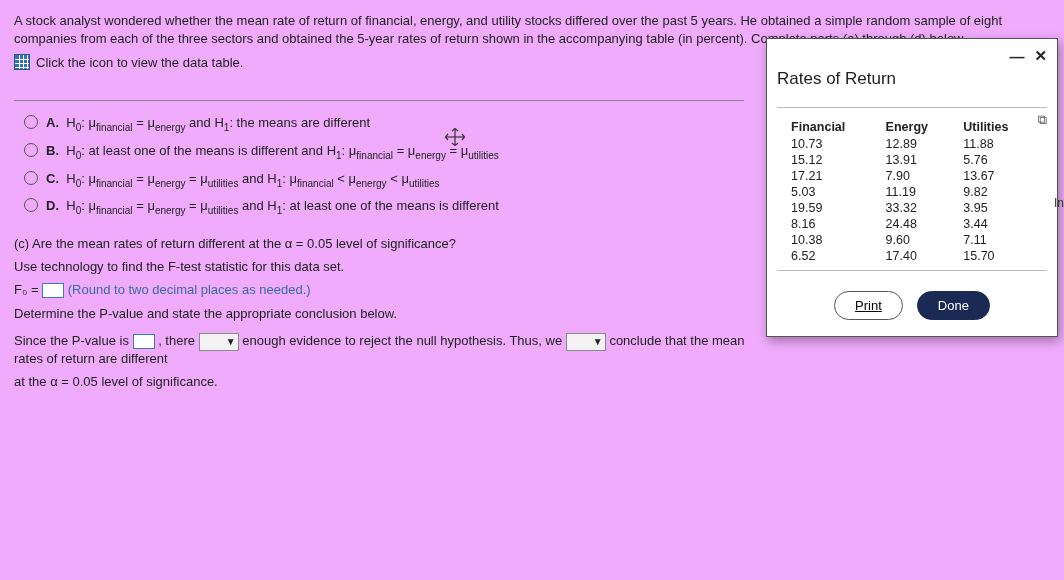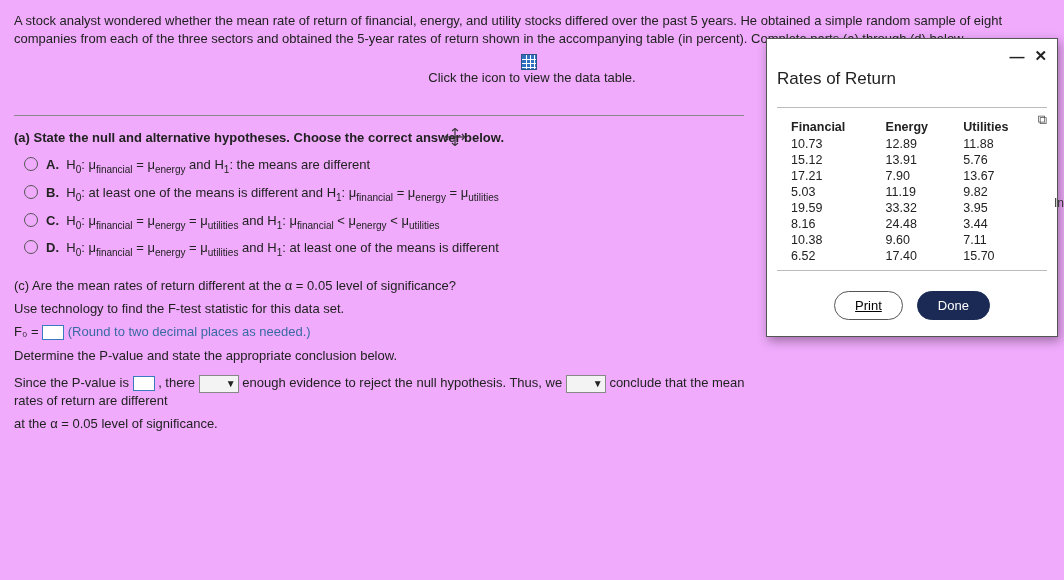--- a/index.html
+++ b/index.html
@@ -14,21 +14,21 @@
     position: relative;
   }
   .container {
     background: #f0abfc;
     width: 100%;
     height: 100%;
     padding: 12px 14px;
     position: relative;
   }
   .intro { font-size: 13px; line-height: 1.4; margin-bottom: 6px; }
-  .icon-row { display: flex; align-items: center; font-size: 13px; margin-bottom: 8px; flex-direction: column; }
+  .icon-row { display: flex; align-items: center; font-size: 13px; margin-bottom: 8px; }
   .table-icon {
     width: 16px; height: 16px; display: inline-block;
     margin-right: 6px;
     background: linear-gradient(#3070c0,#3070c0);
     border: 1px solid #2a5585;
     position: relative;
   }
   .table-icon::before, .table-icon::after {
     content: ""; position: absolute; background: #fff;
   }
@@ -108,21 +108,20 @@
           <polyline points="8,15 11,17.5 14,15"></polyline>
           <polyline points="4,6 1.5,9 4,12"></polyline>
           <polyline points="18,6 20.5,9 18,12"></polyline>
         </g>
       </svg>
   </span>
 
   <hr class="sep">
 
   <div class="q-body">
-    <p class="q-label"><b>(a) State the null and alternative hypotheses. Choose the correct answer below.</b></p>
 
     <div class="radio-row">
       <span class="radio"></span>
       <span><b>A.</b>&nbsp; H<span class="sub">0</span>: μ<span class="sub">financial</span> = μ<span class="sub">energy</span> and H<span class="sub">1</span>: the means are different</span>
     </div>
     <div class="radio-row">
       <span class="radio"></span>
       <span><b>B.</b>&nbsp; H<span class="sub">0</span>: at least one of the means is different and H<span class="sub">1</span>: μ<span class="sub">financial</span> = μ<span class="sub">energy</span> = μ<span class="sub">utilities</span></span>
     </div>
     <div class="radio-row">

